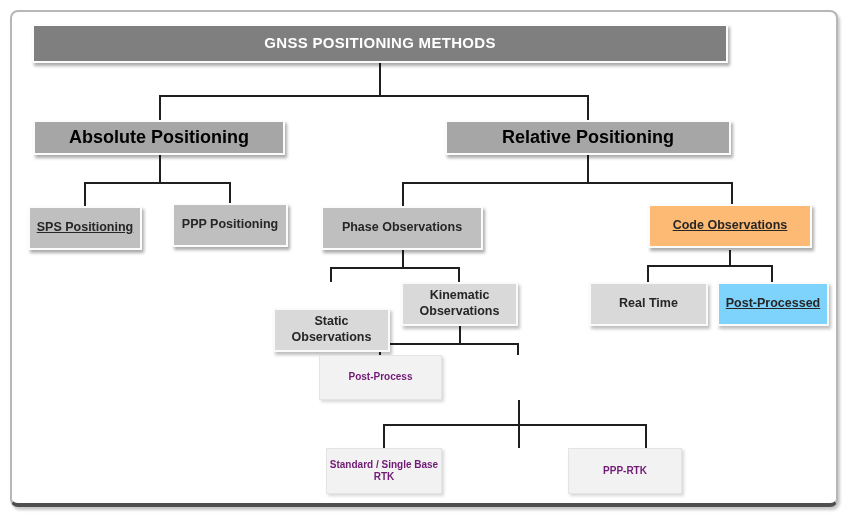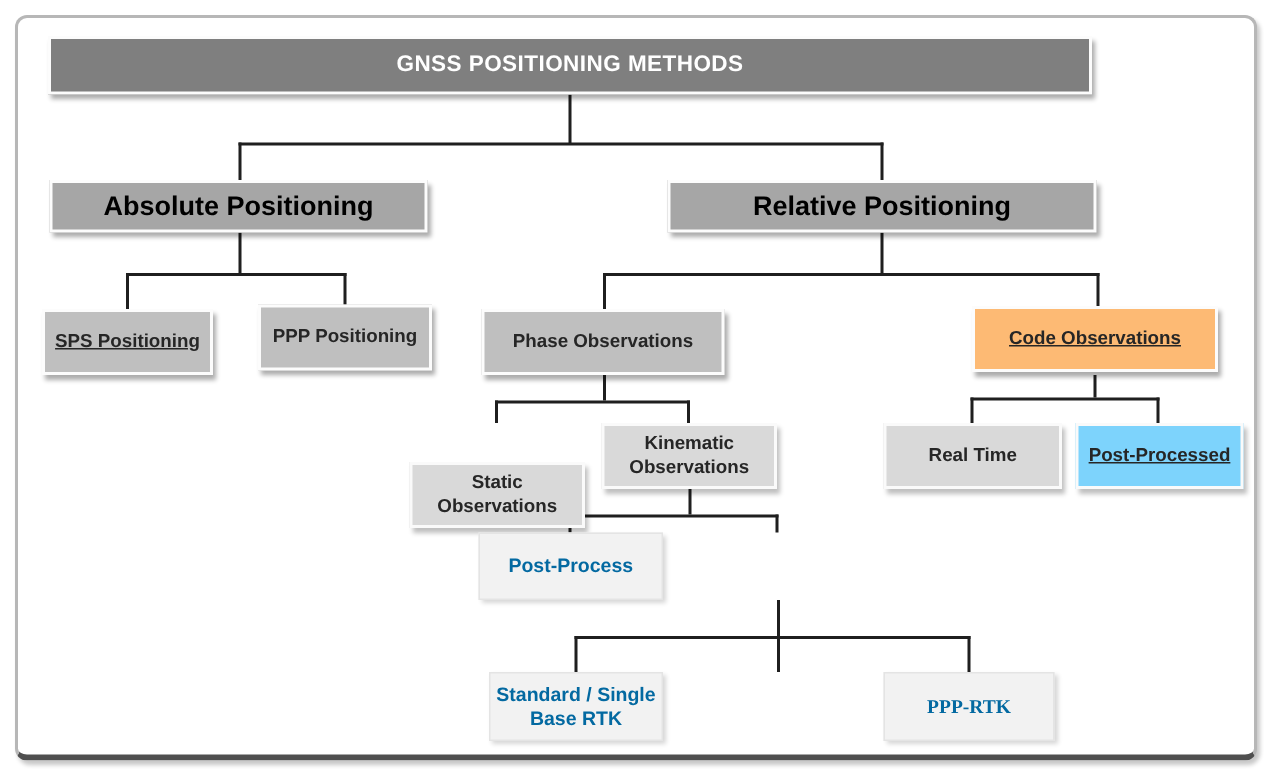--- a/index.html
+++ b/index.html
@@ -14,21 +14,21 @@
   .node {
     position: absolute; box-sizing: border-box;
     display: flex; align-items: center; justify-content: center;
     text-align: center; font-weight: 700; color: #262626; line-height: 1.25;
     border: 2px solid #fcfcfc; box-shadow: 2px 3px 3px rgba(0,0,0,0.33);
   }
   .lvl1 { font-size: 15px; letter-spacing: 0.3px; color: #ffffff; }
   .lvl2 { font-size: 18px; color: #000000; }
   .lvl3 { font-size: 12.5px; }
   .lvl4 { font-size: 12.5px; border: 2px solid #fafafa; box-shadow: 2px 3px 3px rgba(0,0,0,0.25); }
-  .lvl5 { font-size: 13px; color: #0369a1; border: 1px solid #e4e4e4; box-shadow: 2px 2px 3px rgba(0,0,0,0.16); }
+  .lvl5 { font-size: 10px; color: #701a75; border: 1px solid #e4e4e4; box-shadow: 2px 2px 3px rgba(0,0,0,0.16); }
   .line { position: absolute; }
 </style>
 </head>
 <body>
 
 <div class="canvas">
   <div class="frame"></div>
 
   <div class="line" style="left: 379px; top: 63px; width: 2px; height: 33px; background: rgb(31, 31, 31);"></div>
   <div class="line" style="left: 159px; top: 95px; width: 430px; height: 2px; background: rgb(31, 31, 31);"></div>
@@ -77,14 +77,14 @@
   <div class="node lvl3" style="left: 648px; top: 204px; width: 164px; height: 44px; background: #fdba74; text-decoration: underline;">Code Observations</div>
 
   <div class="node lvl4" style="left: 273px; top: 288px; width: 117px; height: 44px; background: rgb(217, 217, 217); margin-top: 20px;">Static Observations</div>
   <div class="node lvl4" style="left: 401px; top: 282px; width: 117px; height: 44px; background: rgb(217, 217, 217);">Kinematic Observations</div>
   <div class="node lvl4" style="left: 589px; top: 282px; width: 119px; height: 44px; background: rgb(217, 217, 217);">Real Time</div>
   <div class="node lvl4" style="left: 717px; top: 282px; width: 112px; height: 44px; background: #7dd3fc; text-decoration: underline;">Post-Processed</div>
 
   <div class="node lvl5" style="left: 319px; top: 355px; width: 123px; height: 45px; background: rgb(242, 242, 242);">Post-Process</div>
 
   <div class="node lvl5" style="left: 326px; top: 448px; width: 116px; height: 46px; background: rgb(242, 242, 242);">Standard / Single Base RTK</div>
-  <div class="node lvl5" style="left: 589px; top: 448px; width: 114px; height: 46px; background: rgb(242, 242, 242); font-family: Liberation Serif, serif;">PPP-RTK</div>
+  <div class="node lvl5" style="left: 568px; top: 448px; width: 114px; height: 46px; background: rgb(242, 242, 242);">PPP-RTK</div>
 </div>
 
 </body></html>

